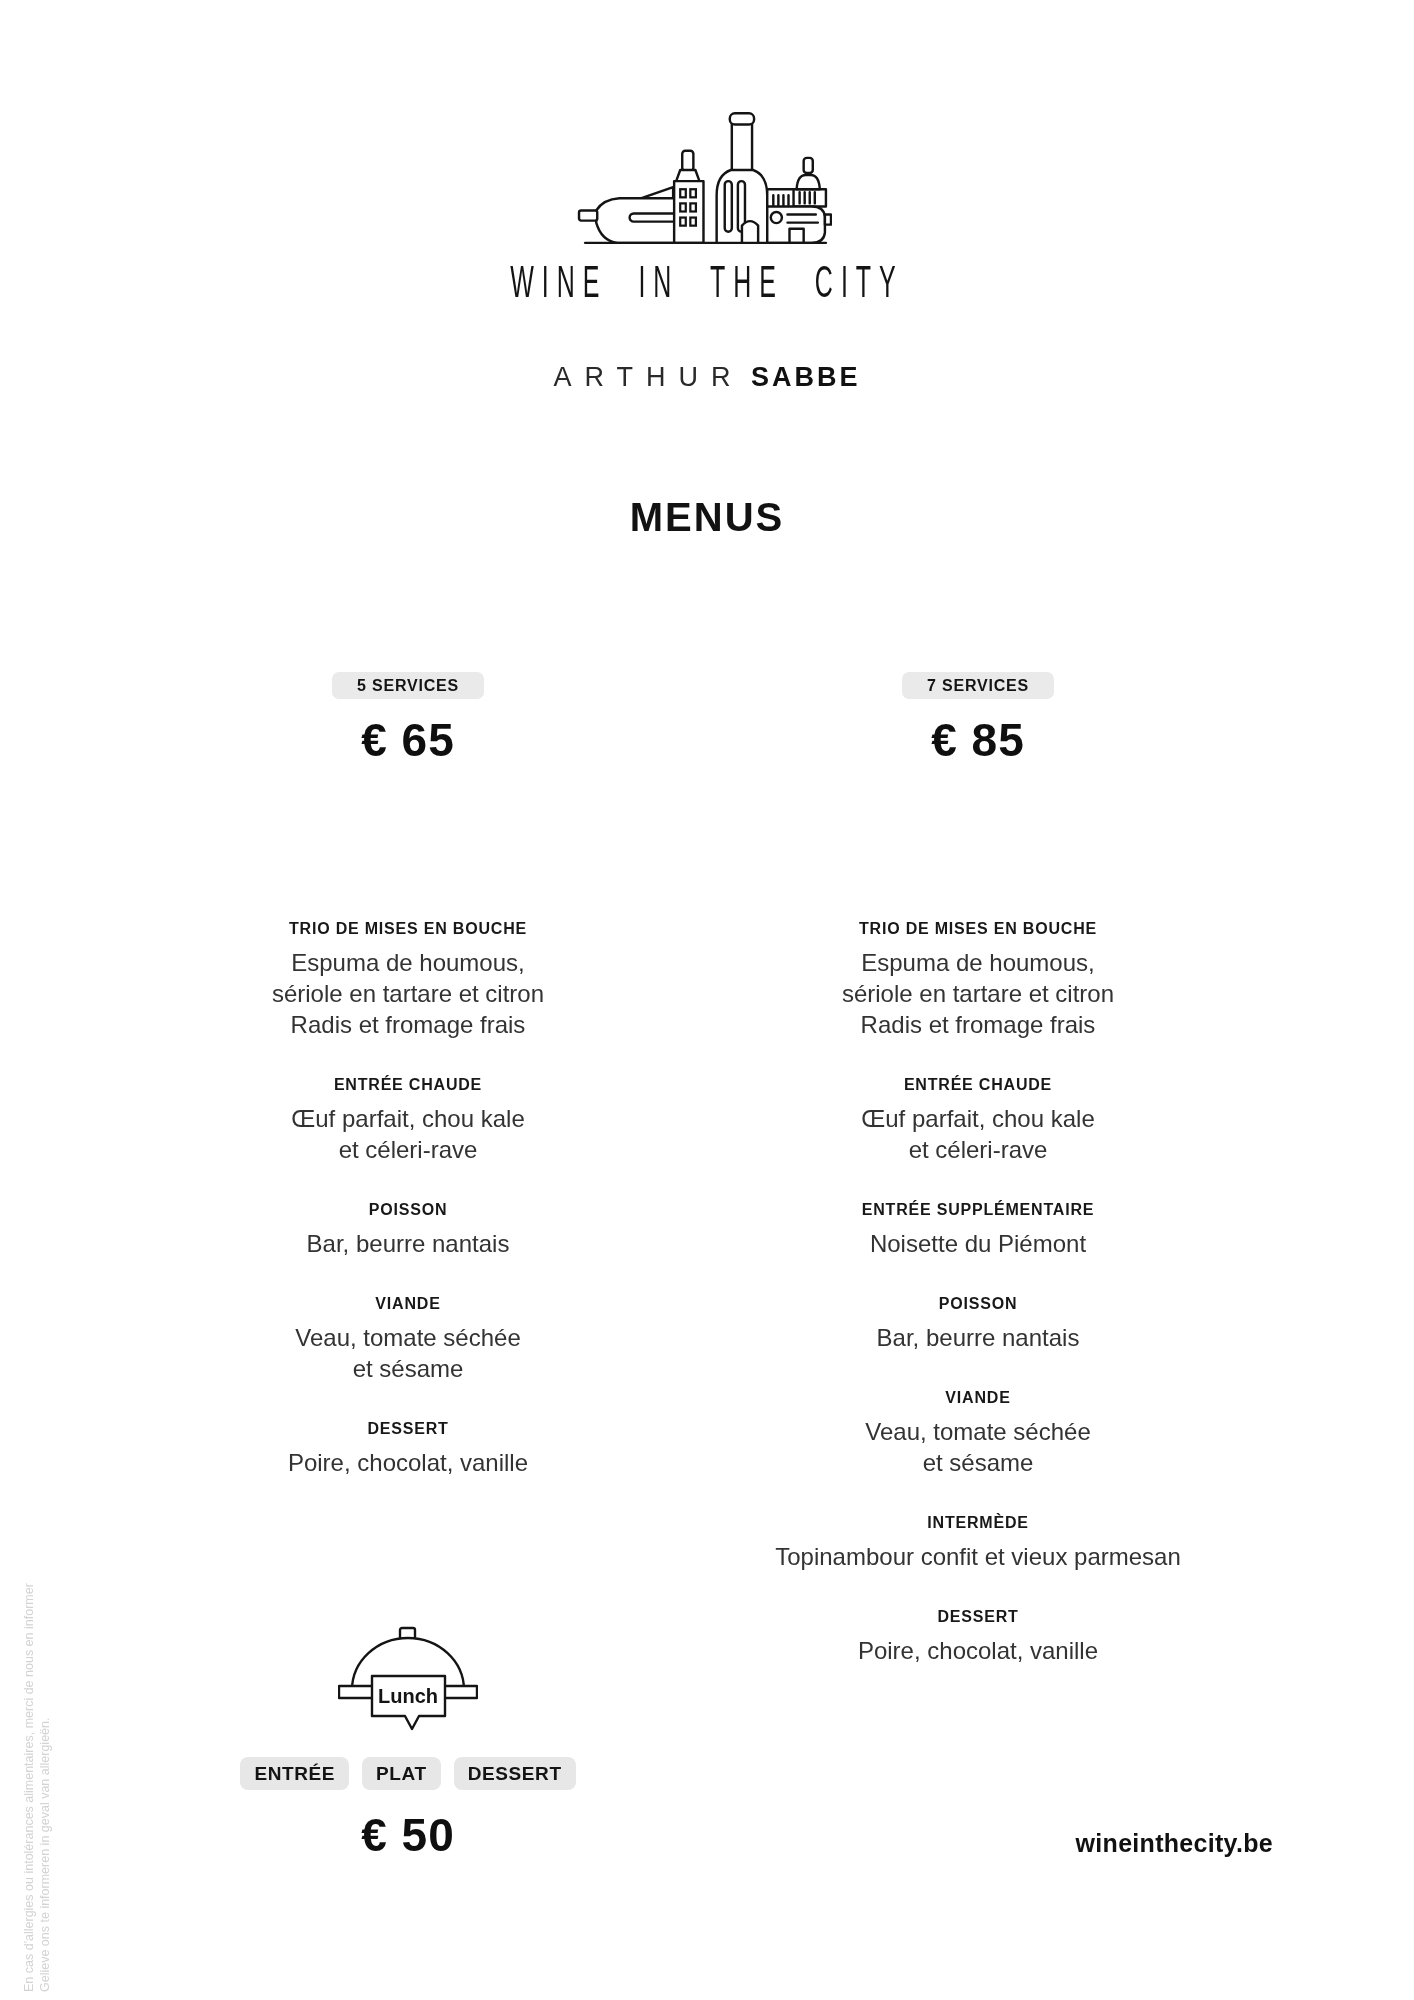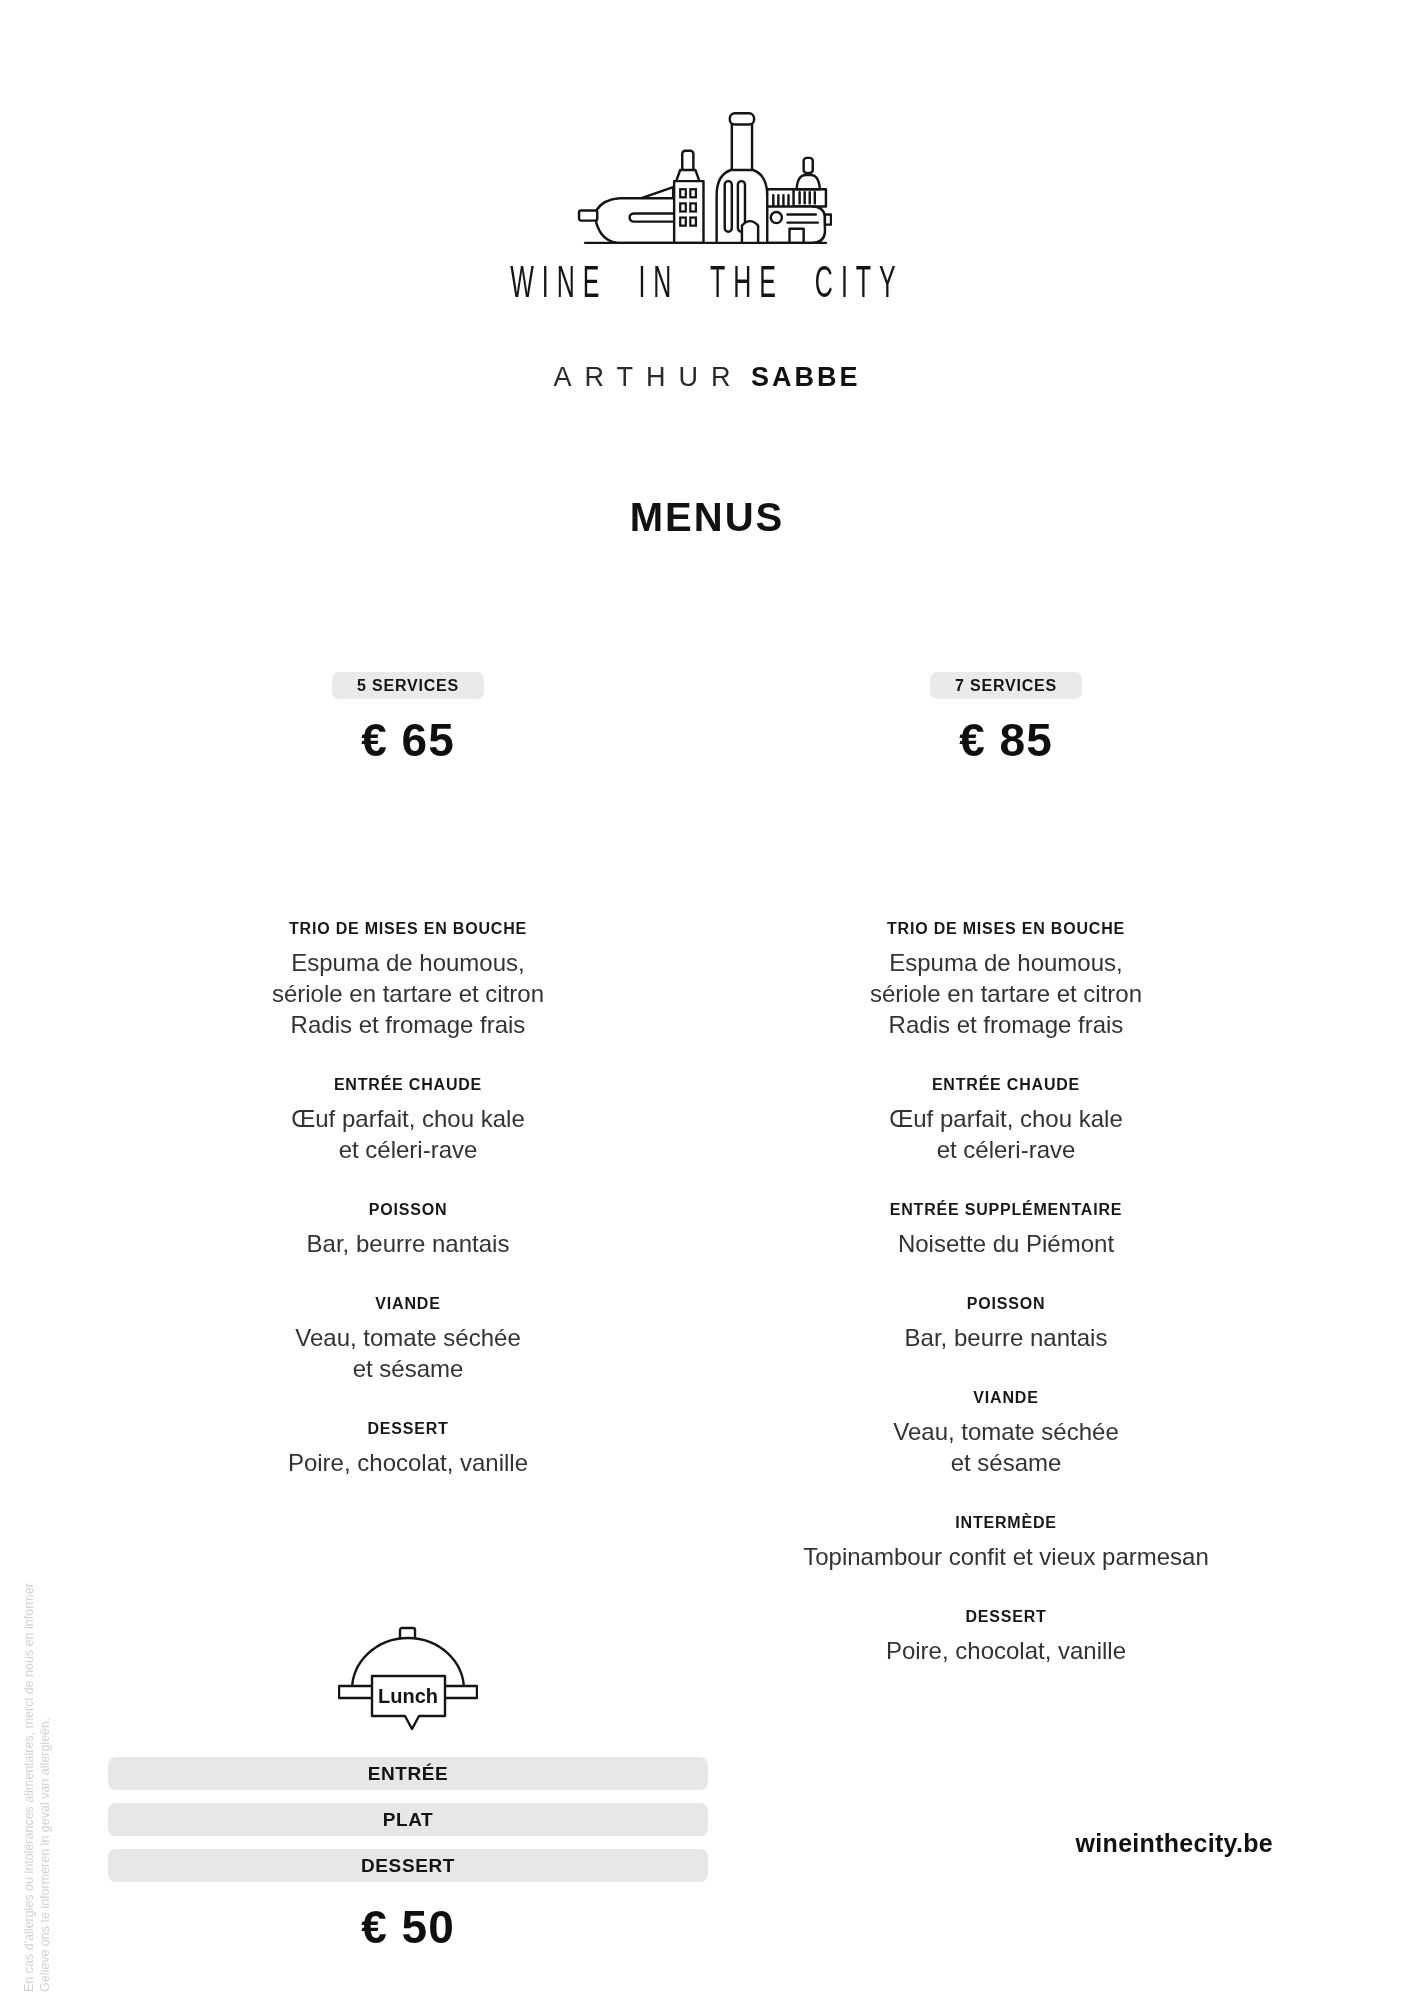--- a/index.html
+++ b/index.html
@@ -20,38 +20,38 @@
   .chef-first { font-weight:400; letter-spacing:13px; color:#2a2a2a; }
   .chef-last  { font-weight:700; letter-spacing:3px; color:#111; }
   .menus-title {
     position:absolute; left:0; width:100%; top:495px; margin:0; text-align:center;
     font-size:40px; font-weight:700; letter-spacing:2px; color:#121212;
   }
 
   
   .col { position:absolute; top:672px; width:600px; text-align:center; }
   .col-left  { left:108px; }
-  .col-right { left:706px; }
+  .col-right { left:678px; }
   .badge {
     display:inline-block; background:#eaeaea; color:#141414;
     font-size:16px; font-weight:700; letter-spacing:0.8px;
     padding:4px 25px; border-radius:7px; line-height:19px;
   }
   .price {
     margin-top:13px; font-size:46px; line-height:57px; font-weight:800;
     letter-spacing:1px; color:#0f0f0f;
   }
   .sections { margin-top:150px; display:flex; flex-direction:column; gap:35px; }
   .s-head { font-size:16px; line-height:19px; font-weight:700; letter-spacing:0.8px; color:#181818; margin-bottom:9px; }
   .s-line { font-size:24px; line-height:31px; font-weight:400; color:#333333; }
 
   
   .lunch { position:absolute; left:108px; top:1626px; width:600px; text-align:center; }
   .lunch-icon { width:140px; height:106px; }
-  .lunch-badges { margin-top:21px; display:flex; justify-content:center; gap:13px;flex-direction:column; }
+  .lunch-badges { margin-top:21px; display:flex; justify-content:center; gap:13px; }
   .badge-lg { font-size:19px; padding:5px 14px; border-radius:8px; line-height:23px; letter-spacing:0.6px; background:#e7e7e7; }
   .lunch .price { margin-top:17px; }
 
   
   .website {
     position:absolute; right:141px; top:1829px;
     font-size:25px; font-weight:700; letter-spacing:0.3px; color:#111;
   }
 
   

